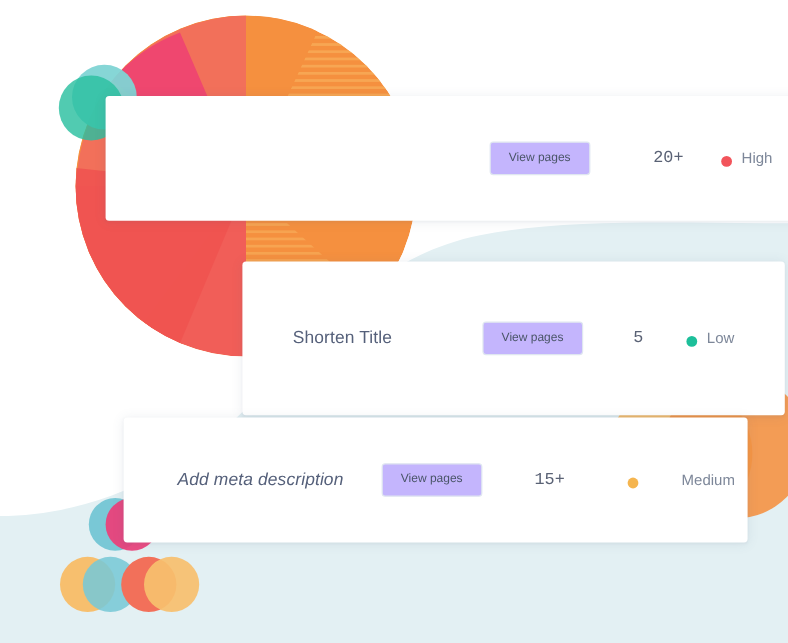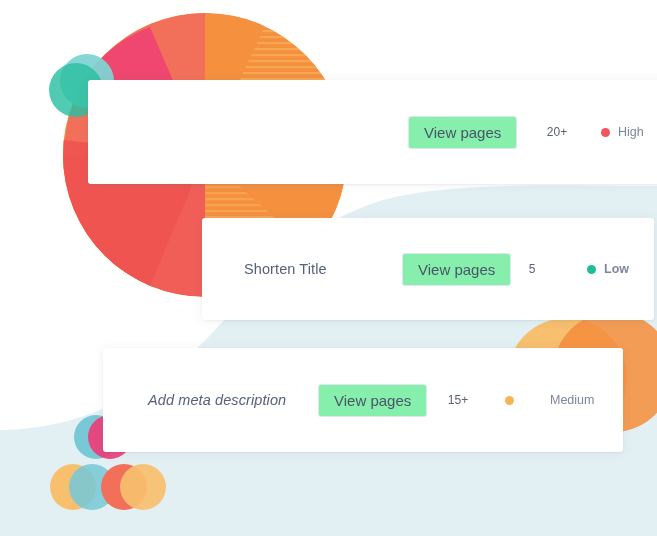--- a/index.html
+++ b/index.html
@@ -27,50 +27,51 @@
   .card{
     position:absolute;
     background:#ffffff;
     border-radius:3px;
     box-shadow:0 1px 10px rgba(80,100,130,0.10), 0 1px 2px rgba(80,100,130,0.06);
     display:flex;
     align-items:center;
     box-sizing:border-box;
   }
   .card-1{ left:88px;  top:80px;  width:580px; height:104px; }
-  .card-2{ left:202px; top:218px; width:452px; height:102px; }
+  .card-2{ left:202px; top:218px; width:452px; height:128px; }
   .card-3{ left:103px; top:348px; width:520px; height:104px; }
 
   .card-title{
     color:#55607a;
     font-size:14.5px;
     letter-spacing:0.1px;
     white-space:nowrap;
   }
   .view-btn{
-    background:#86efac;
+    background:#c4b5fd;
     border:1px solid #dfe6f0;
     border-radius:3px;
     color:#4a5568;
-    font-size:15px;
+    font-size:10px;
     font-family:"Liberation Sans", sans-serif;
     padding:8px 15px;
     white-space:nowrap;
     cursor:pointer;
     line-height:1;
   }
   .count{
     color:#5a6275;
-    font-size:12px;
+    font-size:14px;
     white-space:nowrap;
     text-align:center;
+    font-family:Liberation Mono, monospace;
   }
   .sev{
     display:flex;
-    align-items:center;
+    align-items:flex-end;
     gap:8px;
     white-space:nowrap;
   }
   .sev-dot{
     width:9px;height:9px;border-radius:50%;
     flex:0 0 auto;
   }
   .sev-label{
     color:#7d8799;
     font-size:12.5px;
@@ -79,27 +80,27 @@
   
   .card-1 .c-title{ position:absolute; left:50px; }
   .card-1 .c-btn{   position:absolute; left:320px; }
   .card-1 .c-count{ position:absolute; left:449px; width:40px; }
   .card-1 .c-sev{   position:absolute; left:513px; }
 
   
   .card-2 .c-title{ position:absolute; left:42px; }
   .card-2 .c-btn{   position:absolute; left:200px; }
   .card-2 .c-count{ position:absolute; left:310px; width:40px; }
-  .card-2 .c-sev{   position:absolute; left:385px;font-weight:bold; }
+  .card-2 .c-sev{   position:absolute; left:370px; }
 
   
   .card-3 .c-title{ position:absolute; left:45px;font-style:italic; }
   .card-3 .c-btn{   position:absolute; left:215px; }
   .card-3 .c-count{ position:absolute; left:335px; width:40px; }
-  .card-3 .c-sev{   position:absolute; left:402px;gap:36px; }
+  .card-3 .c-sev{   position:absolute; left:420px;gap:36px; }
 </style>
 </head>
 <body>
 
 <div id="stage">
 
   <svg class="bg-layer" viewBox="0 0 657 536" xmlns="http://www.w3.org/2000/svg">
     <defs>
       <pattern id="stripes" width="6" height="6" patternUnits="userSpaceOnUse" patternTransform="rotate(0)">
         <rect width="6" height="6" fill="none"></rect>

